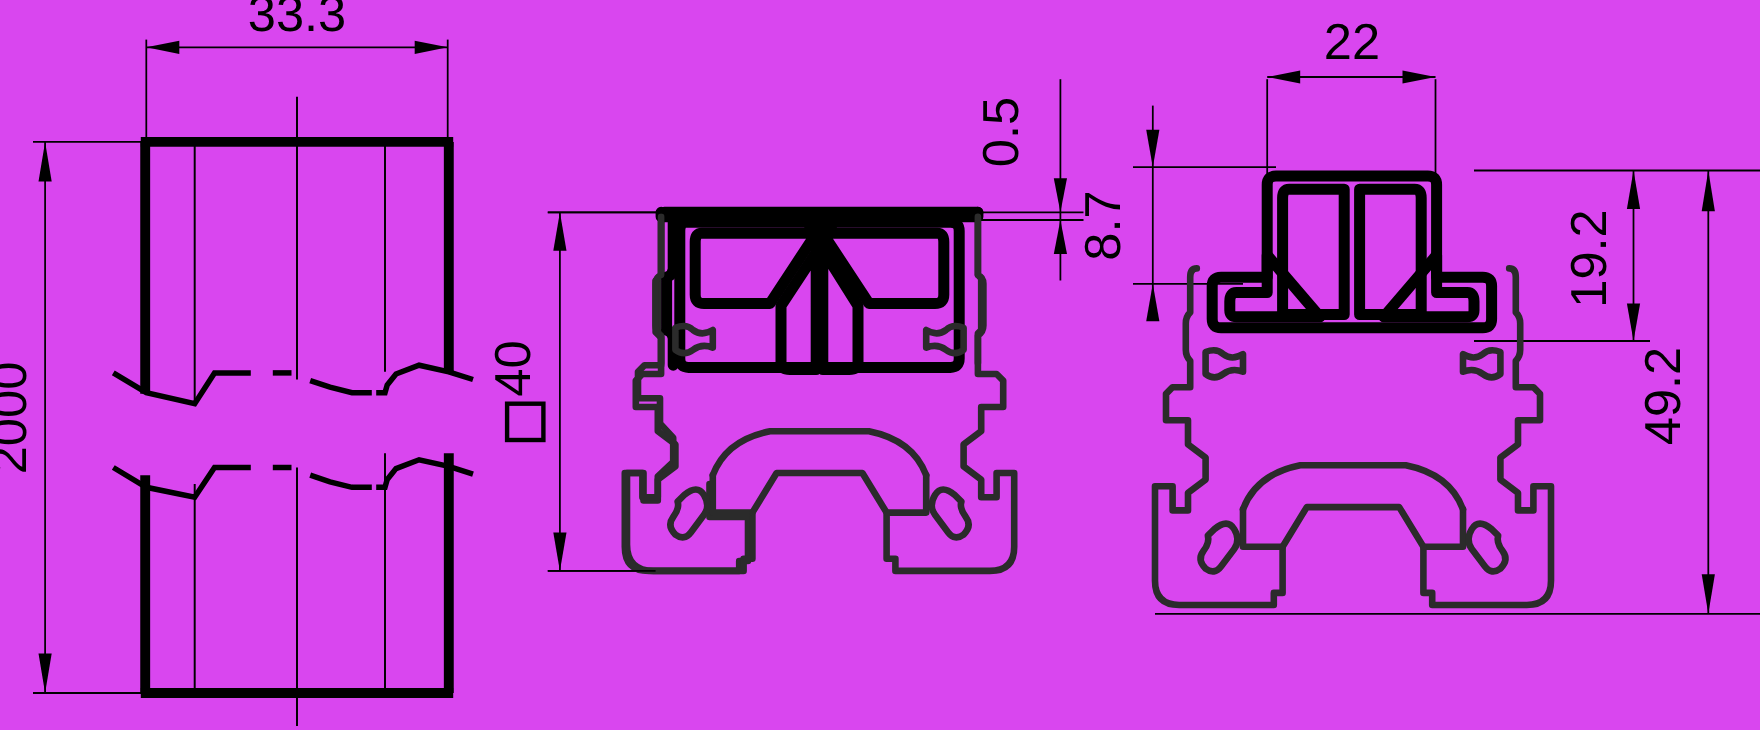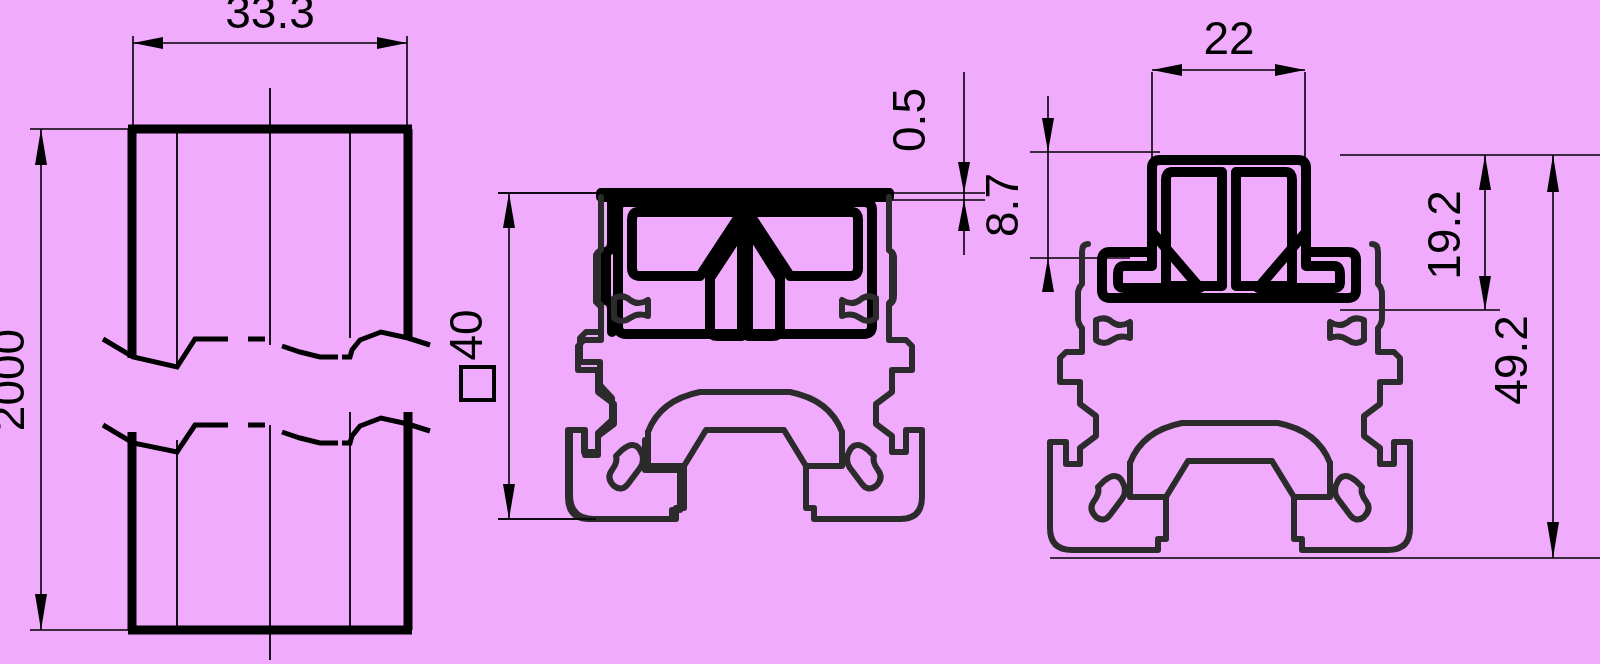--- a/index.html
+++ b/index.html
@@ -7,21 +7,21 @@
     padding: 0;
     background: #ffffff;
   }
   body {
     font-family: "Liberation Sans", sans-serif;
   }
   #drawing-root {
     position: relative;
     width: 1600px;
     height: 664px;
-    background: #f0abfc;
+    background: #d946ef;
     overflow: hidden;
   }
   svg.cad {
     display: block;
     width: 1600px;
     height: 664px;
   }
   .dim-text {
     font-family: "Liberation Sans", sans-serif;
     font-size: 46px;

